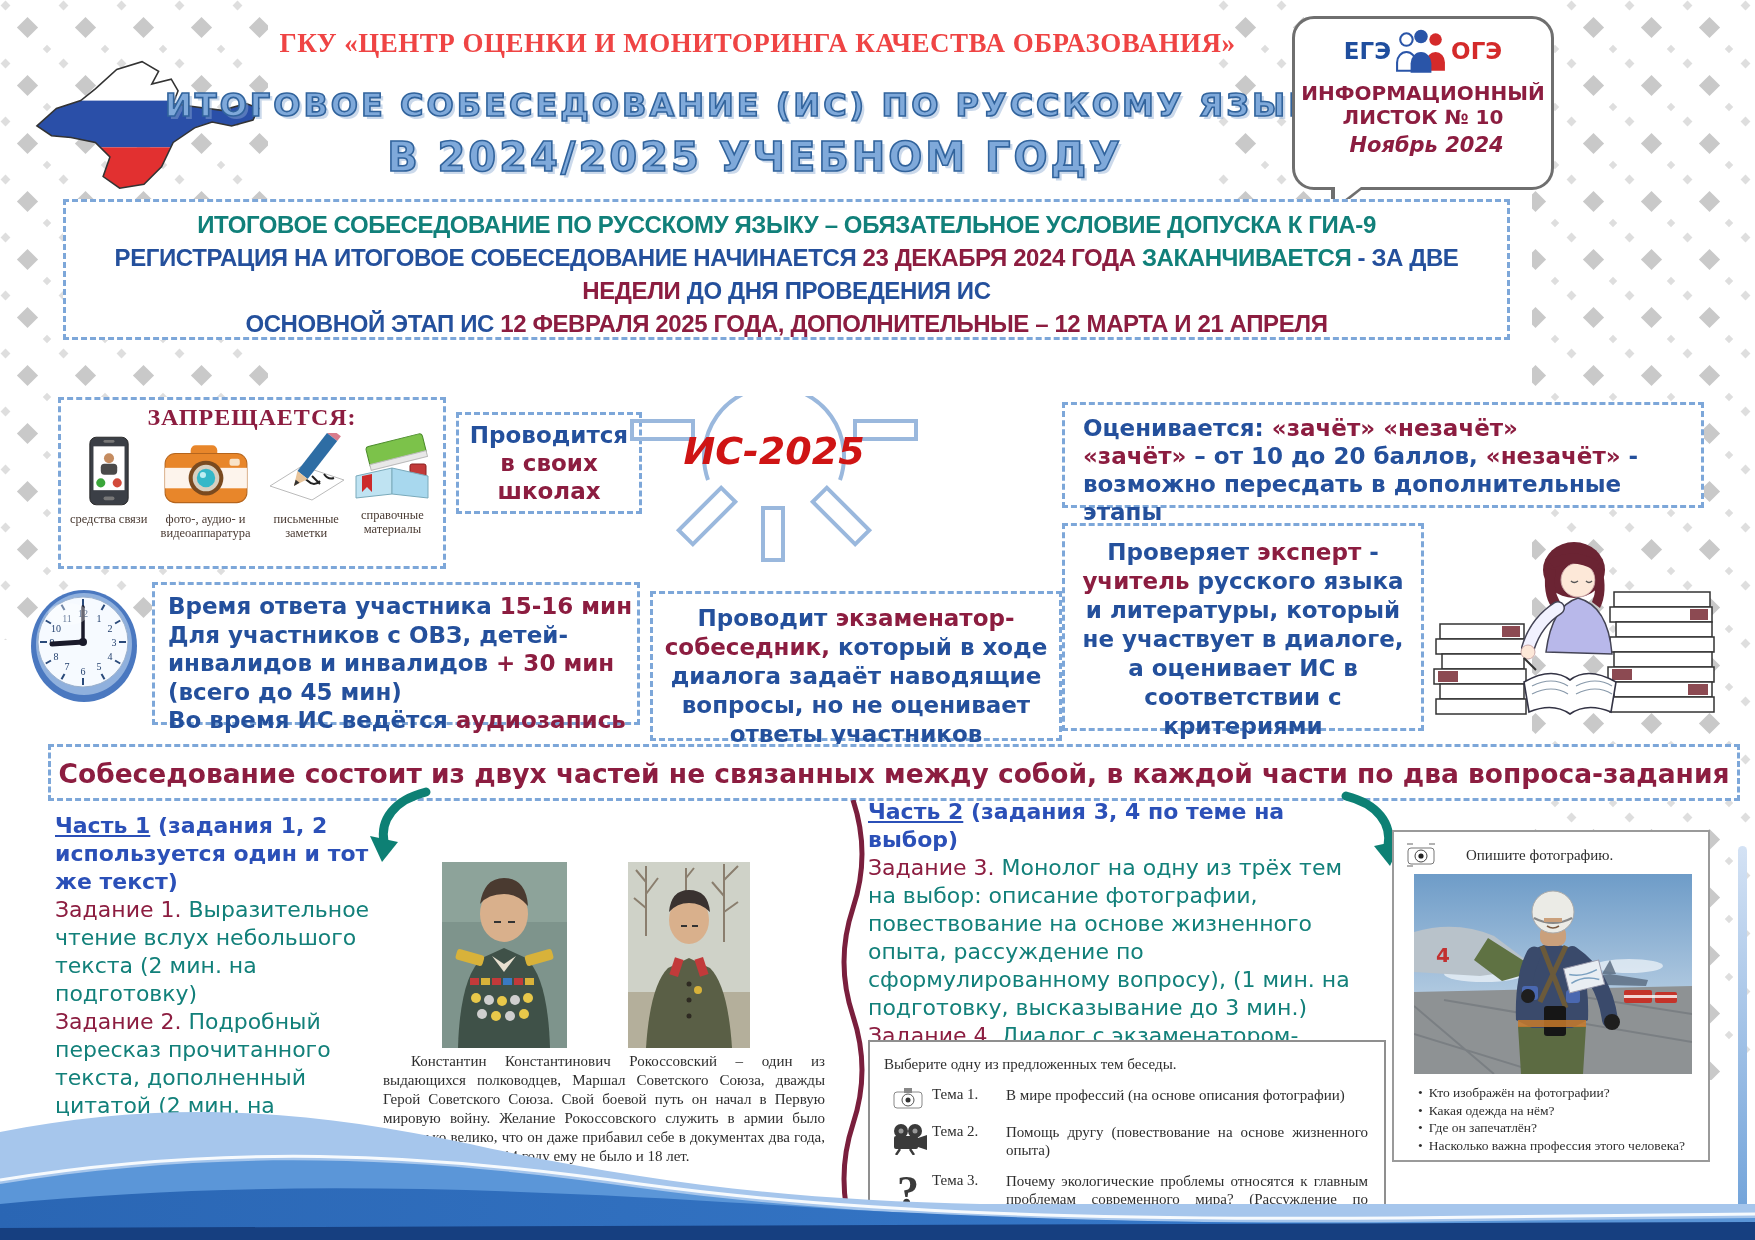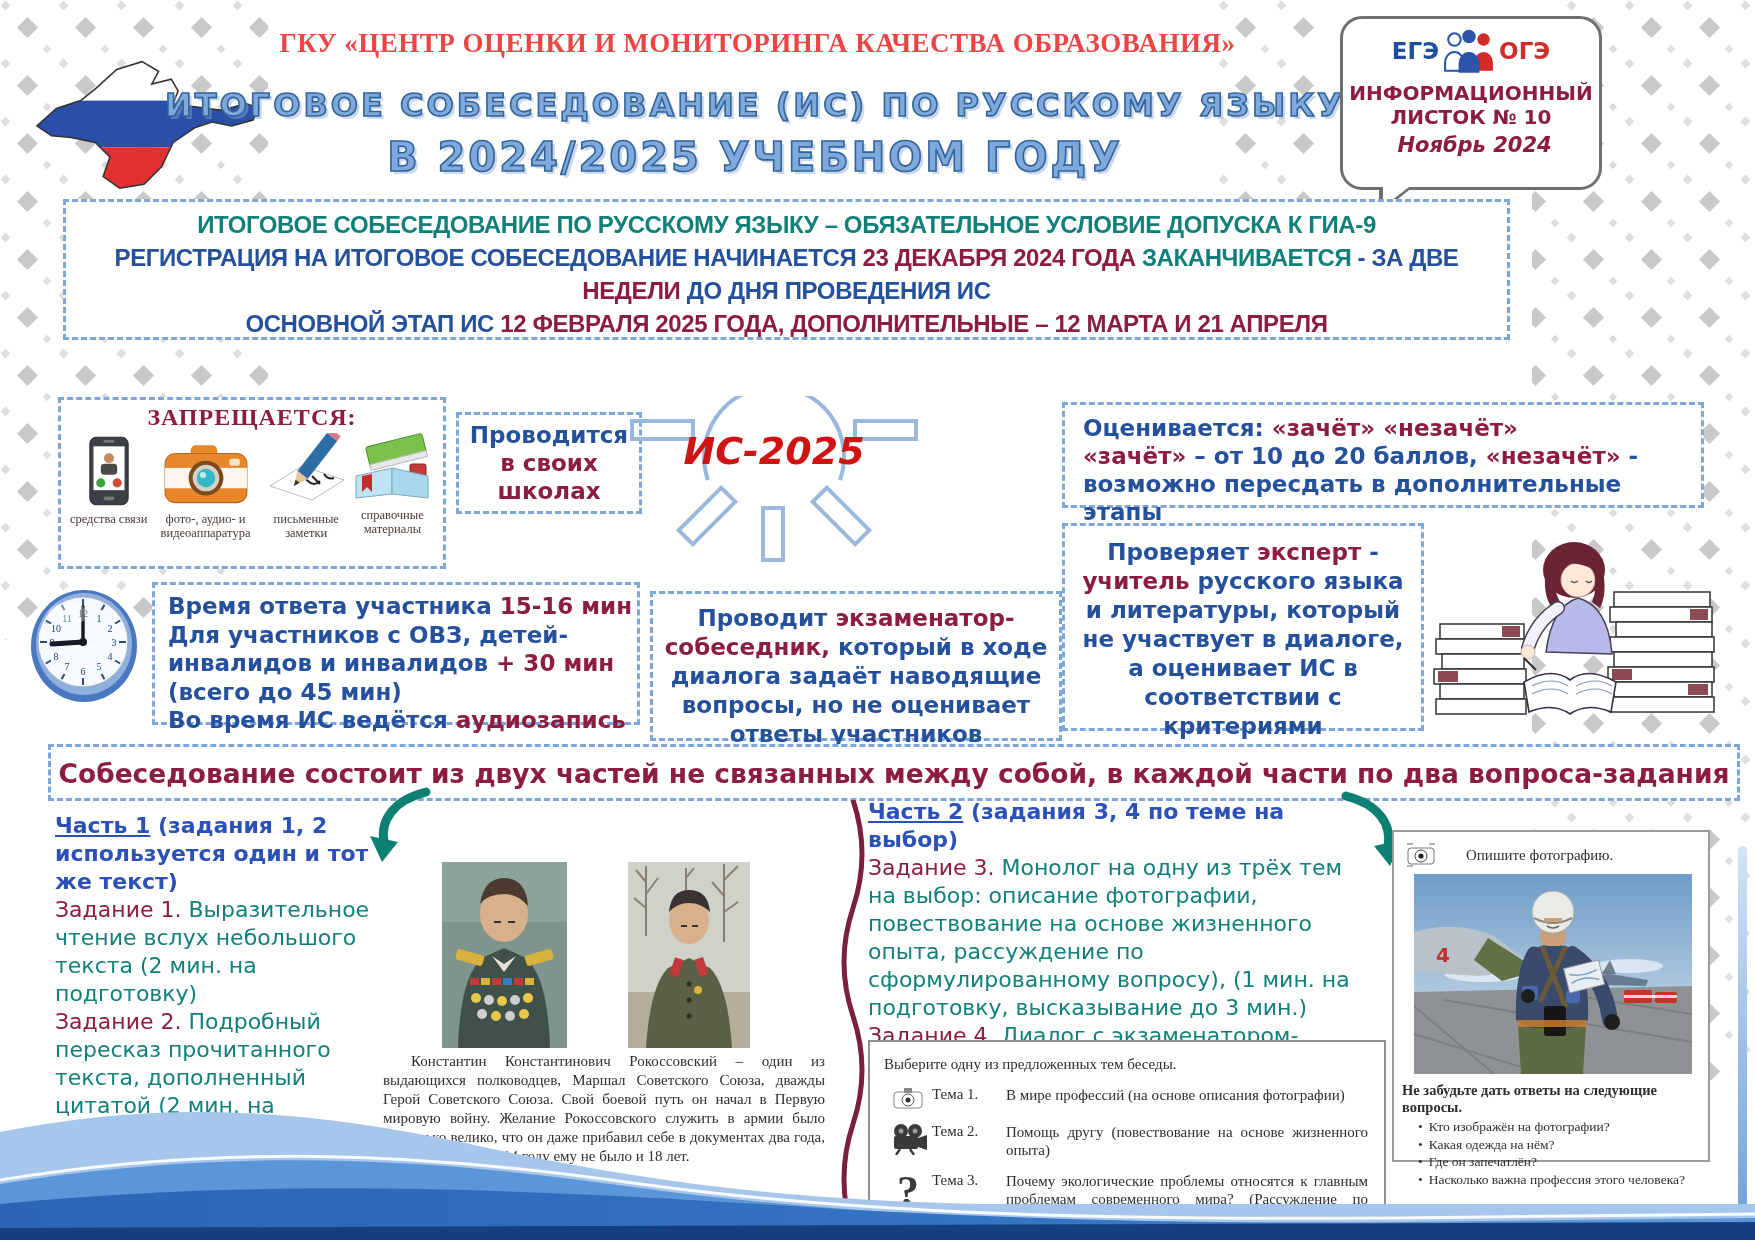--- a/index.html
+++ b/index.html
@@ -8,21 +8,21 @@
   .abs{position:absolute;}
   
   .dbox{border:3px dashed #7da7d9;background:#fff;box-sizing:border-box;}
   
   .org{font-family:"Liberation Serif",serif;font-weight:bold;font-size:27px;color:#ef4444;
        text-align:center;letter-spacing:.5px;}
   .big-title{font-family:"DejaVu Sans",sans-serif;font-weight:bold;text-align:center;
        color:#7fa9da;-webkit-text-stroke:1.6px #31639c;letter-spacing:3px;
        text-shadow:3px 3px 0 rgba(140,170,210,.45);}
   
-  .bubble{border:3px solid #6f6f6f;border-radius:22px;background:#fff;text-align:center;margin-left:48px;}
+  .bubble{border:3px solid #6f6f6f;border-radius:22px;background:#fff;text-align:center;}
   .bubble::before{content:'';position:absolute;bottom:-27px;left:36px;width:0;height:0;
        border-style:solid;border-width:27px 34px 0 0;border-color:#6f6f6f transparent transparent transparent;}
   .bubble::after{content:'';position:absolute;bottom:-20px;left:40px;width:0;height:0;
        border-style:solid;border-width:20px 26px 0 0;border-color:#fff transparent transparent transparent;}
   .bub-red{color:#8c1d40;font-weight:bold;font-size:20px;line-height:24px;}
   .bub-script{color:#8c1d40;font-style:italic;font-weight:bold;font-size:21px;}
   .logo-ege{color:#1f4e9e;font-weight:bold;font-size:23px;}
   .logo-oge{color:#d42a2a;font-weight:bold;font-size:23px;}
   
   .info{font-family:"Liberation Sans",sans-serif;font-weight:bold;font-size:24px;
@@ -489,21 +489,20 @@
       <circle cx="198" cy="148" r="8" fill="#1e1e1e"></circle>
       <rect x="130" y="132" width="22" height="30" rx="3" fill="#161616"></rect>
       <rect x="104" y="146" width="68" height="7" fill="#c87a2a" opacity="0.85"></rect>
       <rect x="126" y="52" width="26" height="20" rx="8" fill="#caa07c"></rect>
       <circle cx="139" cy="38" r="21" fill="#ebebe6" stroke="#aaa"></circle>
       <path d="M120,44 q19,10 38,0" stroke="#888" fill="none" stroke-width="2"></path>
       <rect x="130" y="44" width="18" height="4" fill="#caa07c"></rect>
       <path d="M133,52 q6,4 12,0" stroke="#7a5a42" fill="none" stroke-width="1.6"></path>
     </svg>
     <div class="abs" style="left:8px;top:250px;width:300px;">
-      <div style="font-size:14.5px;font-weight:bold;">Не забудьте дать ответы на следующие вопросы.</div>
       <ul class="qlist pcard-q">
         <li>Кто изображён на фотографии?</li>
         <li>Какая одежда на нём?</li>
         <li>Где он запечатлён?</li>
         <li>Насколько важна профессия этого человека?</li>
       </ul>
     </div>
   </div>
 
   <div class="abs" style="left:1738px;top:846px;width:9px;height:392px;border-radius:5px;

